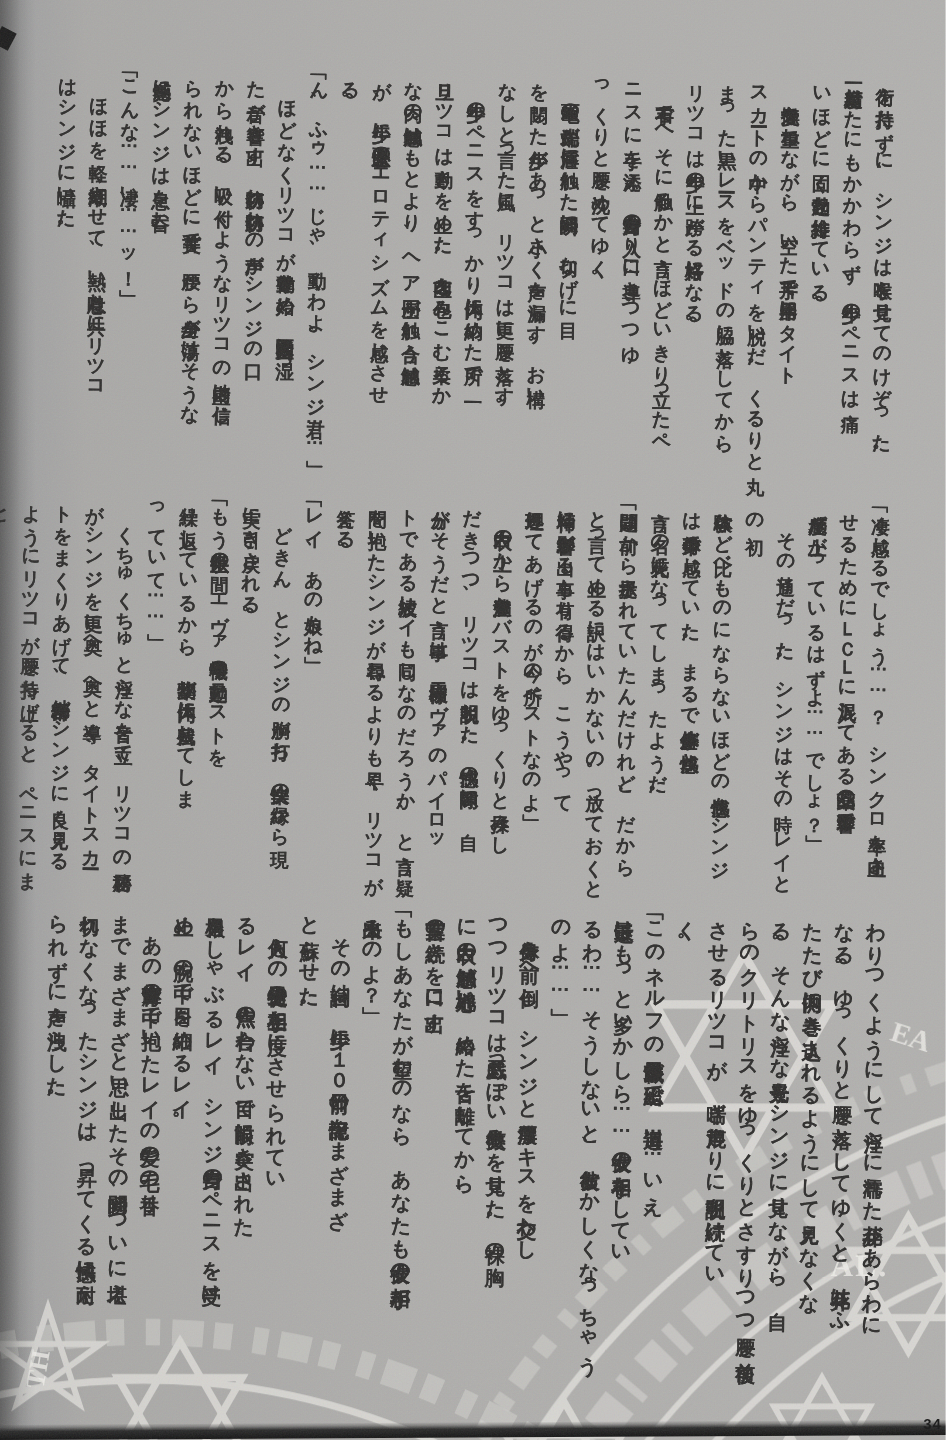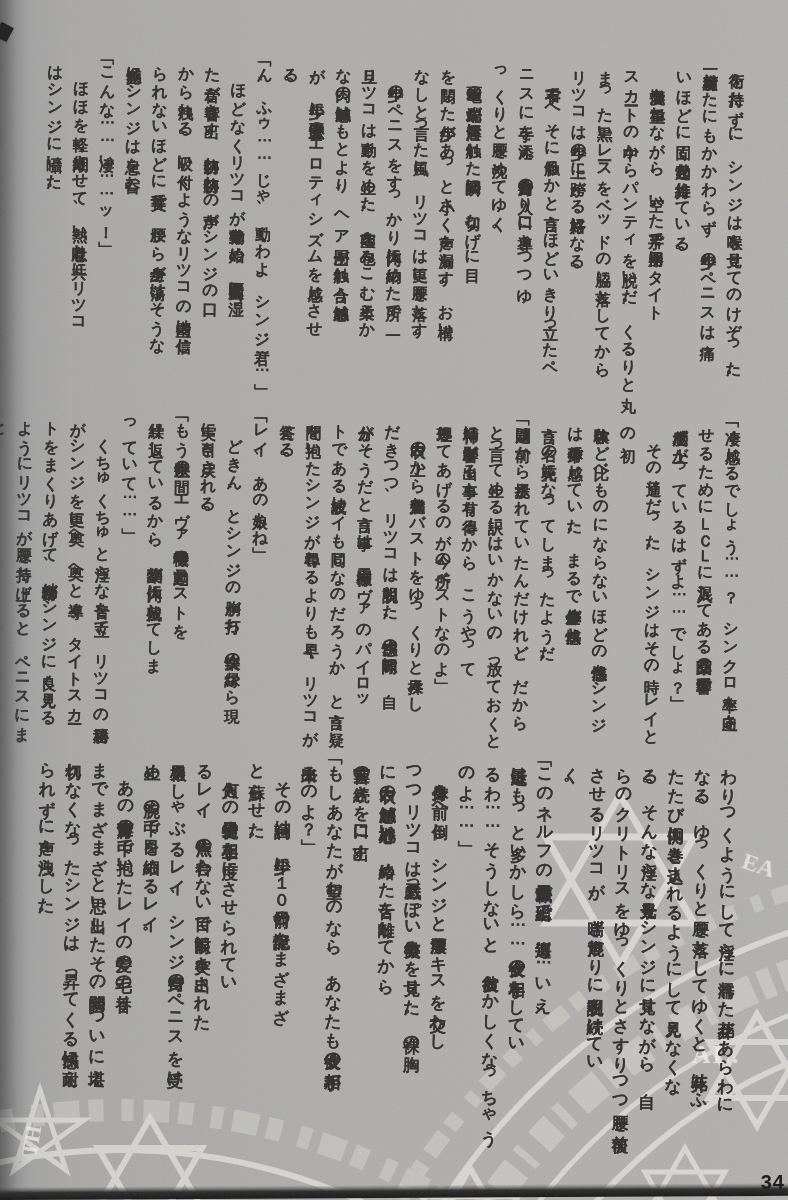--- a/index.html
+++ b/index.html
@@ -26,21 +26,21 @@
   .wm-ea{left:742px;top:852px;font-size:24px;transform:rotate(18deg);}
   .wm-th{left:16px;top:1128px;font-size:22px;transform:rotate(-80deg);}
   
   .tblock{position:absolute;right:44px;writing-mode:vertical-rl;text-orientation:upright;
     color:#2e2d2c;}
   .tline{line-height:26.2px;letter-spacing:.4px;font-weight:600;
     text-shadow:0 0 .5px rgba(20,20,20,.65);}
   .tblock-1{top:58px;height:348px;font-size:15.5px;}
   .tblock-2{top:414px;height:336px;font-size:15.5px;}
   .tblock-3{top:754px;height:396px;font-size:16.5px;}
-  .page-number{position:absolute;right:3px;bottom:6px;color:#1f1f1f;font-size:20px;
+  .page-number{position:absolute;right:3px;bottom:6px;color:#1f1f1f;font-size:12px;
     font-weight:bold;letter-spacing:1px;text-align:right;}
 </style>
 </head>
 <body>
 
 <svg class="watermark" width="788" height="1200" viewBox="0 0 788 1200">
   <g stroke="#f2f1ec" fill="none" opacity="0.6">
     <circle cx="1000" cy="1560" r="540" stroke-width="6"></circle>
     <circle cx="1000" cy="1560" r="584" stroke-width="5"></circle>
     <circle cx="1000" cy="1560" r="622" stroke-width="30" opacity="0.55" stroke-dasharray="13 9 28 12 7 16 22 10 9 14 31 8"></circle>

